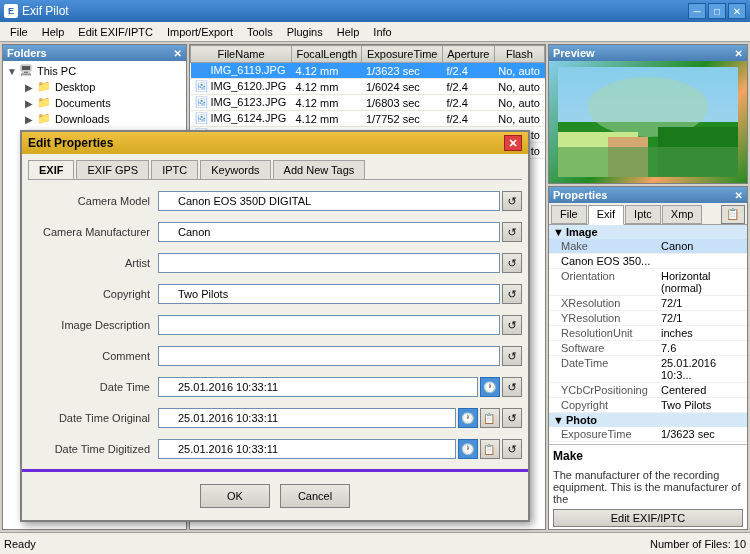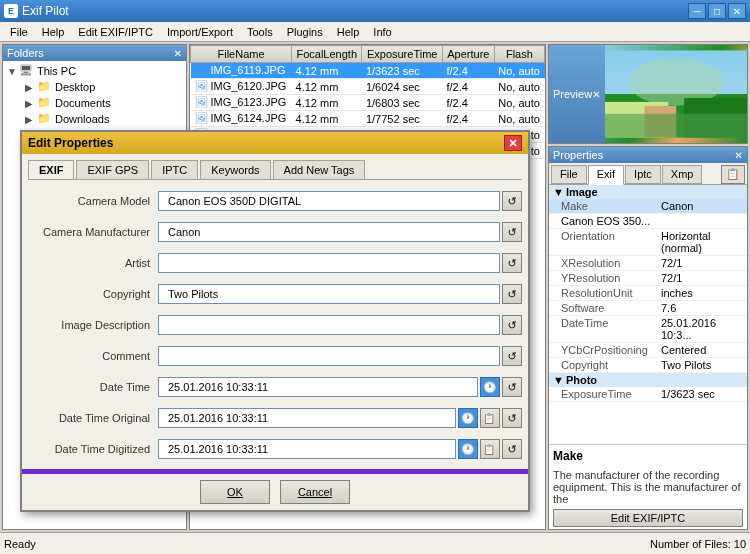--- a/index.html
+++ b/index.html
@@ -94,21 +94,21 @@
       flex-direction: column;
     }
     .panel-header {
       background: linear-gradient(to bottom, #6ba3d6, #4a7fb5);
       color: white;
       padding: 2px 4px;
       display: flex;
       justify-content: space-between;
       align-items: center;
       font-size: 11px;
-      font-weight: normal;
+      font-weight: bold;
     }
     .panel-close {
       cursor: pointer;
       font-size: 10px;
     }
     .tree-view {
       flex: 1;
       overflow-y: auto;
       padding: 2px;
     }
@@ -168,22 +168,22 @@
       width: 200px;
       display: flex;
       flex-direction: column;
       gap: 2px;
       margin: 2px 2px 2px 0;
     }
     .preview-panel {
       background: white;
       border: 1px solid #808080;
       display: flex;
-      flex-direction: row;
-      height: 100px;
+      flex-direction: column;
+      height: 140px;
     }
     .preview-image {
       flex: 1;
       background: linear-gradient(135deg, #87ceeb 0%, #228b22 50%, #f4a460 70%, #228b22 100%);
       display: flex;
       align-items: center;
       justify-content: center;
       overflow: hidden;
     }
     .properties-panel {
@@ -346,21 +346,21 @@
       padding-right: 8px;
       font-size: 11px;
       color: #333;
     }
     .form-input {
       flex: 1;
       height: 20px;
       border: 1px solid #7090b0;
       background: white;
       font-size: 11px;
-      padding: 0 9px;
+      padding: 0 19px;
       outline: none;
     }
     .form-btn-undo {
       width: 20px;
       height: 20px;
       background: linear-gradient(to bottom, #e8e8e0, #d0d0c8);
       border: 1px solid #808080;
       cursor: pointer;
       display: flex;
       align-items: center;
@@ -390,23 +390,22 @@
       display: flex;
       align-items: center;
       justify-content: center;
       font-size: 10px;
       margin-left: 2px;
     }
     .modal-footer {
       display: flex;
       justify-content: center;
       gap: 10px;
-      padding: 6px;
-      border-top: 5px solid #6d28d9;
-      text-decoration: underline;
+      padding: 12px;
+      border-top: 3px solid #6d28d9;
     }
     .modal-footer-btn {
       width: 70px;
       height: 24px;
       background: linear-gradient(to bottom, #e8e8e0, #d0d0c8);
       border: 1px solid #808080;
       cursor: pointer;
       font-size: 11px;
     }
   </style>

